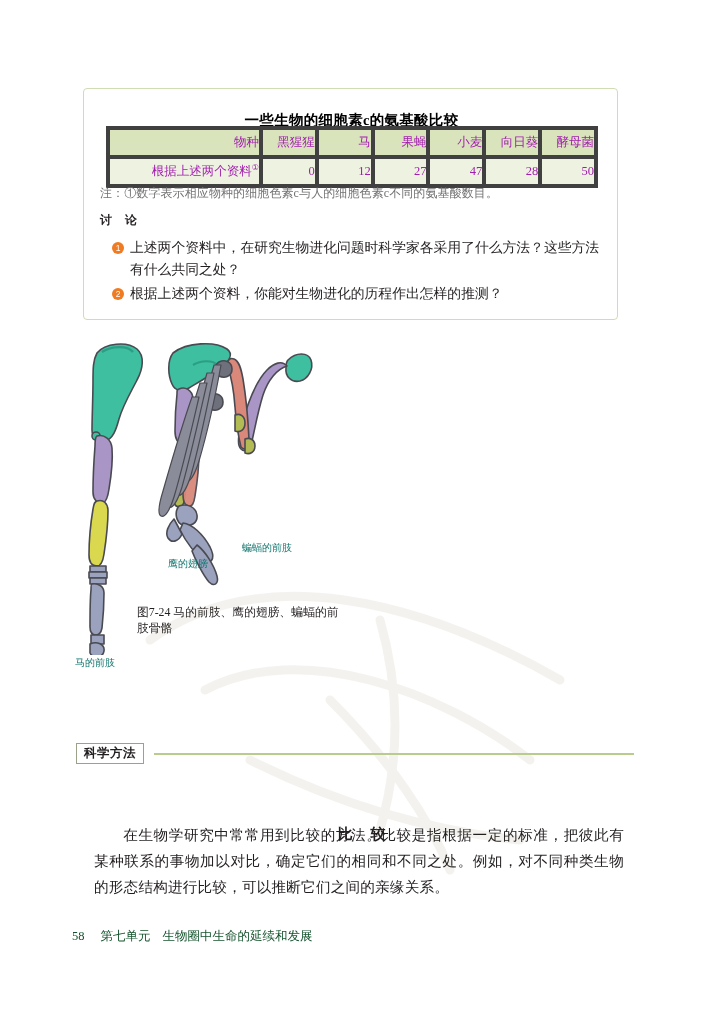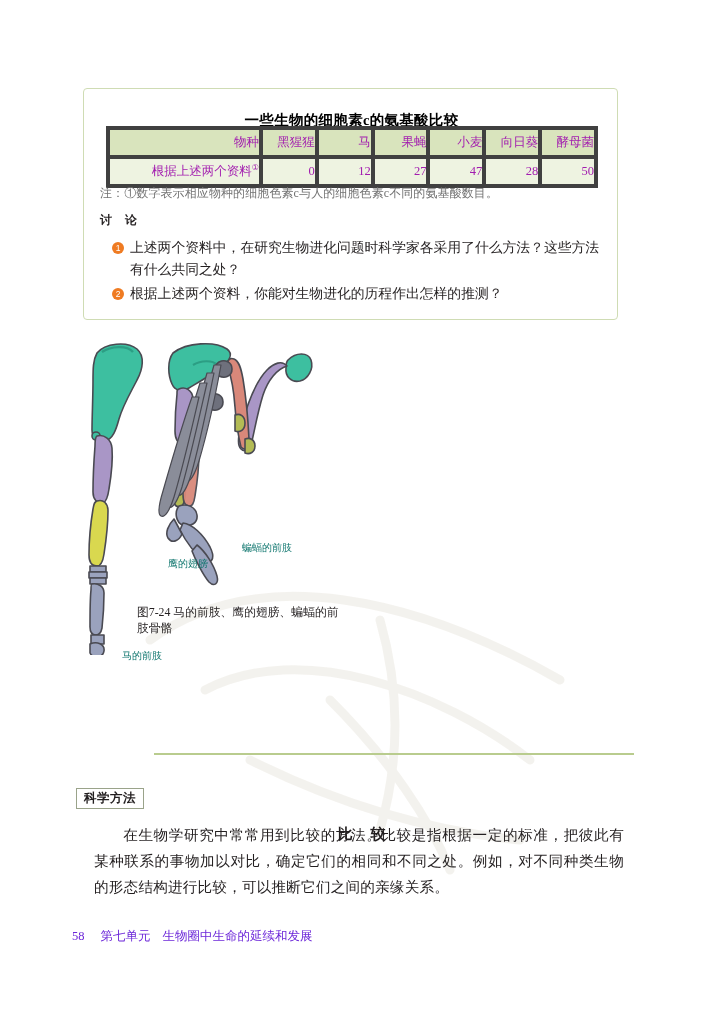--- a/index.html
+++ b/index.html
@@ -151,21 +151,21 @@
     left: 0;
     top: 0;
   }
   .fig-label {
     position: absolute;
     font-size: 10px;
     color: #0f766e;
   }
   .fig-label.eagle { left: 93px; top: 222px; }
   .fig-label.bat   { left: 167px; top: 206px; }
-  .fig-label.horse { left: 0px;  top: 314px; margin-left: 47px; }
+  .fig-label.horse { left: 0px;  top: 321px; }
 
   .fig-caption {
     position: absolute;
     left: 62px;
     top: 270px;
     width: 205px;
     font-size: 11.8px;
     line-height: 15.5px;
     color: #231f20;
   }
@@ -198,21 +198,20 @@
     position: absolute;
     left: 0;
     top: 0;
     padding: 2px 7px 3px 7px;
     border: 1px solid #9aa38a;
     font-size: 12.5px;
     font-weight: bold;
     background: #ffffff;
     letter-spacing: 0.5px;
     line-height: 14px;
-    margin-top: 45px;
   }
   .method-rule {
     position: absolute;
     left: 78px;
     top: 10px;
     width: 480px;
     height: 2px;
     background: #b9cc8e;
   }
 
@@ -240,21 +239,21 @@
     letter-spacing: 0.2px;
   }
   .method-body p { margin: 16px; text-indent: 2em; }
 
   
   .footer {
     position: absolute;
     left: 72px;
     top: 928px;
     font-size: 12.5px;
-    color: #6d28d9;
+    color: #14532d;
   }
   .footer .pg { margin-right: 16px; }
   .footer .unit { margin-right: 12px; }
 </style>
 </head>
 <body>
 
 <div class="page">
 
   <svg class="watermark" viewBox="0 0 723 1011" aria-hidden="true">

